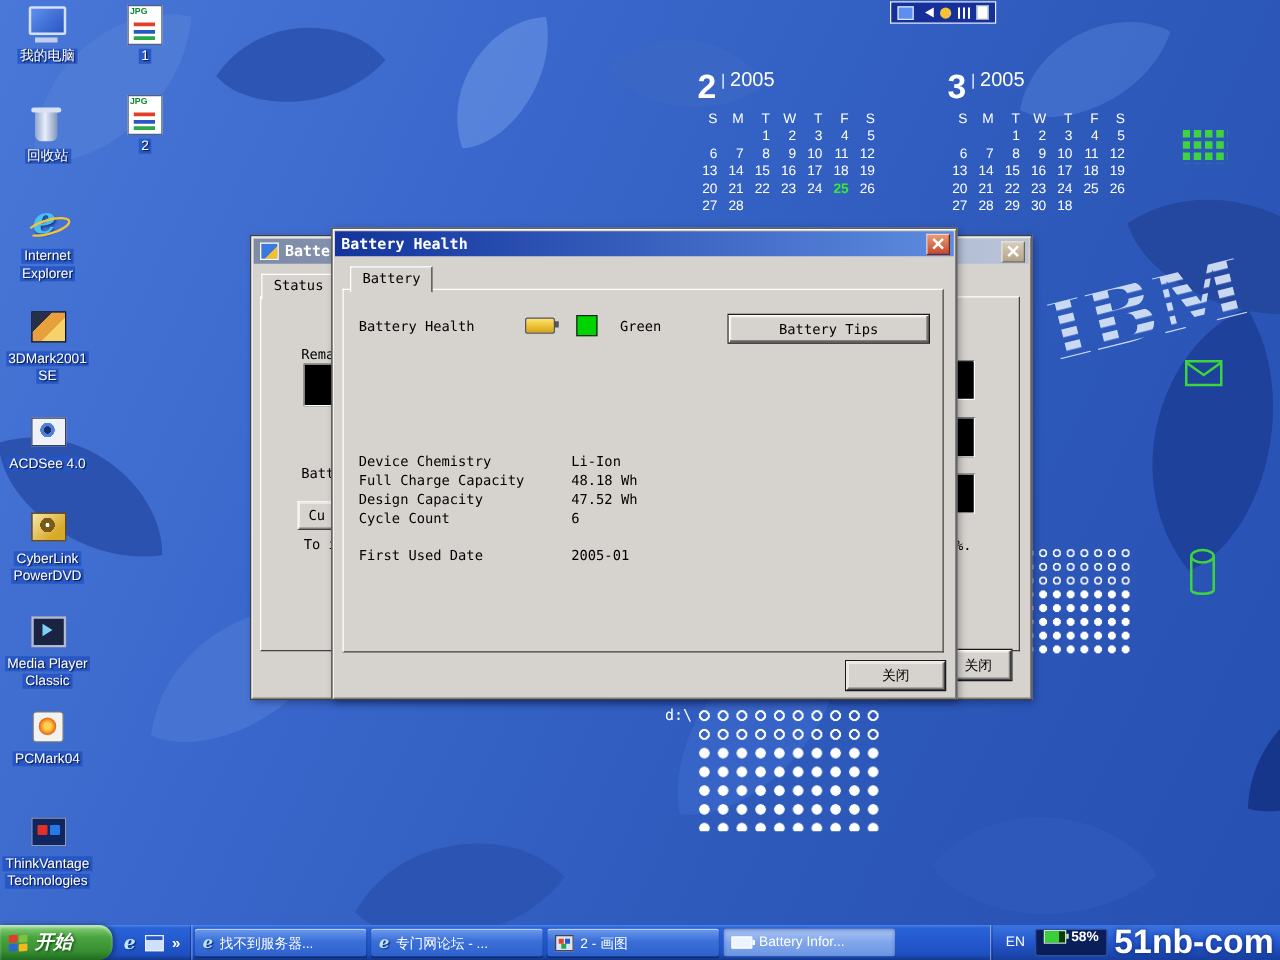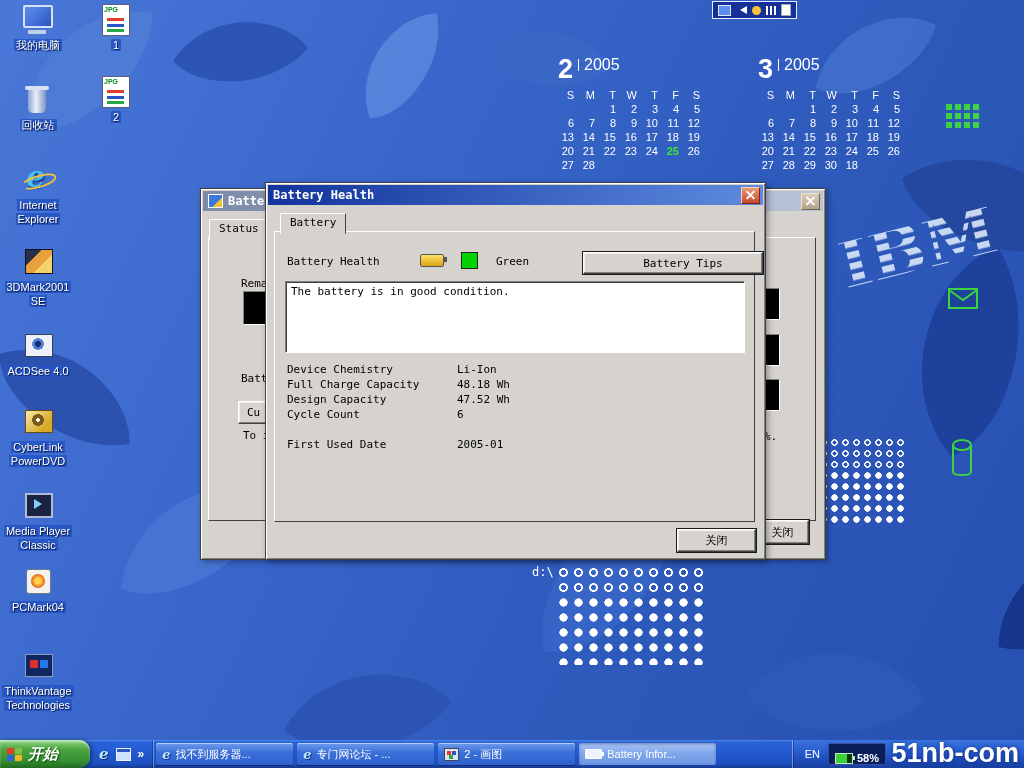--- a/index.html
+++ b/index.html
@@ -101,21 +101,21 @@
   .ti-e{font:bold italic 13px/13px "DejaVu Serif",serif;color:#bfe6ff;text-shadow:1px 1px 1px #0a2a7a;flex:0 0 auto;}
   .ti-paint{width:13px;height:11px;background:#dde4f2;border:1px solid #445;position:relative;flex:0 0 auto;}
   .ti-paint::after{content:"";position:absolute;left:2px;top:2px;width:4px;height:4px;background:#e04028;box-shadow:5px 0 0 #2858c8,2px 4px 0 #28a848;}
   .ti-batt{width:15px;height:8px;background:#eef4ff;border:1px solid #fff;border-radius:1px;position:relative;flex:0 0 auto;}
   .ti-batt::after{content:"";position:absolute;right:-3px;top:2px;width:2px;height:4px;background:#fff;}
   .tlabel{overflow:hidden;text-overflow:ellipsis;}
   .tray{margin-left:auto;height:28px;display:flex;align-items:center;gap:8px;padding:0 10px 0 12px;
     border-left:1px solid rgba(255,255,255,.4);box-shadow:1px 0 0 rgba(0,0,40,.35) inset;
     background:linear-gradient(180deg,#3a74e0 0%,#2457cd 50%,#173f9e 100%);}
   .tray-lang{color:#fff;font-size:11px;}
-  .tray-batt-box{display:flex;align-items:flex-end;gap:4px;background:#0a1e5a;border:1px solid #3250a0;border-radius:2px;
+  .tray-batt-box{display:flex;align-items:flex-start;gap:4px;background:#0a1e5a;border:1px solid #3250a0;border-radius:2px;
     height:20px;padding:0 6px;color:#fff;font-size:11px;font-weight:bold;}
   .tray-batt{width:16px;height:9px;border:1px solid #bfe8bf;background:linear-gradient(90deg,#39d039 68%,#0a3a0a 68%);position:relative;}
   .tray-batt::after{content:"";position:absolute;right:-3px;top:2px;width:2px;height:4px;background:#bfe8bf;}
   .wm{position:absolute;right:5px;bottom:-1px;z-index:60;color:#fff;font:bold 27px/32px "Liberation Sans",sans-serif;
     letter-spacing:0;text-shadow:0 0 4px rgba(0,10,60,.5);}
 
   
   .minitools{position:absolute;left:712px;top:1px;height:16px;display:flex;align-items:center;gap:5px;
     padding:0 5px;background:#16309a;border:1px solid #e8eefc;z-index:5;}
   .mt{display:inline-block;position:relative;}
@@ -377,22 +377,21 @@
       <span>Battery Health</span>
       <span class="close-x"></span>
     </div>
     <div class="winbody">
       <div class="tab" style="left:12px;top:8px;">Battery</div>
       <div class="panel" style="left:6px;top:26px;width:479px;height:289px;">
         <span class="lab" style="left:12px;top:23px;">Battery Health</span>
         <span class="batt-mini" style="left:145px;top:22px;"></span>
         <span class="status-sq" style="left:186px;top:20px;"></span>
         <span class="lab" style="left:221px;top:23px;">Green</span>
-        <div class="btn3d btn-def" style="left:308px;top:20px;width:158px;height:20px;padding-left:20px;">Battery Tips</div>
-        <div class="sunkbox" style="left:10px;top:49px;width:448px;height:64px;">The battery is in good condition.</div>
+        <div class="btn3d btn-def" style="left:308px;top:20px;width:158px;height:20px;">Battery Tips</div>
         <span class="lab" style="left:12px;top:131px;">Device Chemistry</span>
         <span class="lab" style="left:182px;top:131px;">Li-Ion</span>
         <span class="lab" style="left:12px;top:146px;">Full Charge Capacity</span>
         <span class="lab" style="left:182px;top:146px;">48.18 Wh</span>
         <span class="lab" style="left:12px;top:161px;">Design Capacity</span>
         <span class="lab" style="left:182px;top:161px;">47.52 Wh</span>
         <span class="lab" style="left:12px;top:176px;">Cycle Count</span>
         <span class="lab" style="left:182px;top:176px;">6</span>
         <span class="lab" style="left:12px;top:206px;">First Used Date</span>
         <span class="lab" style="left:182px;top:206px;">2005-01</span>

